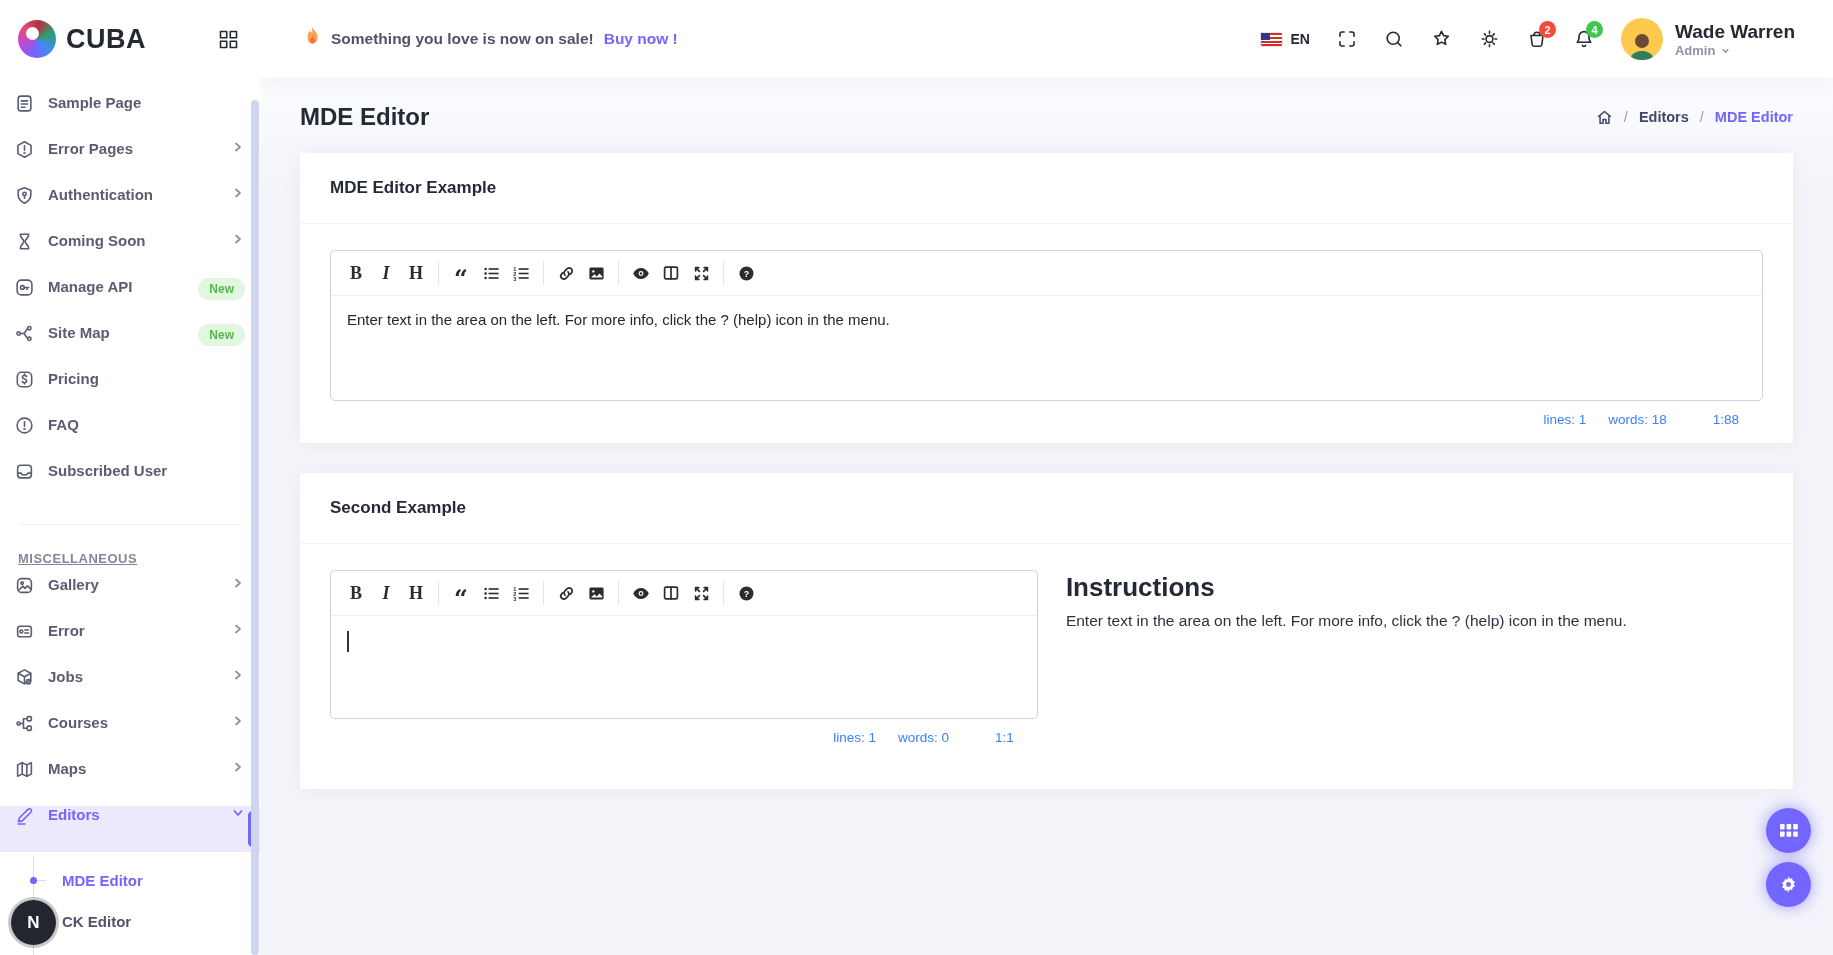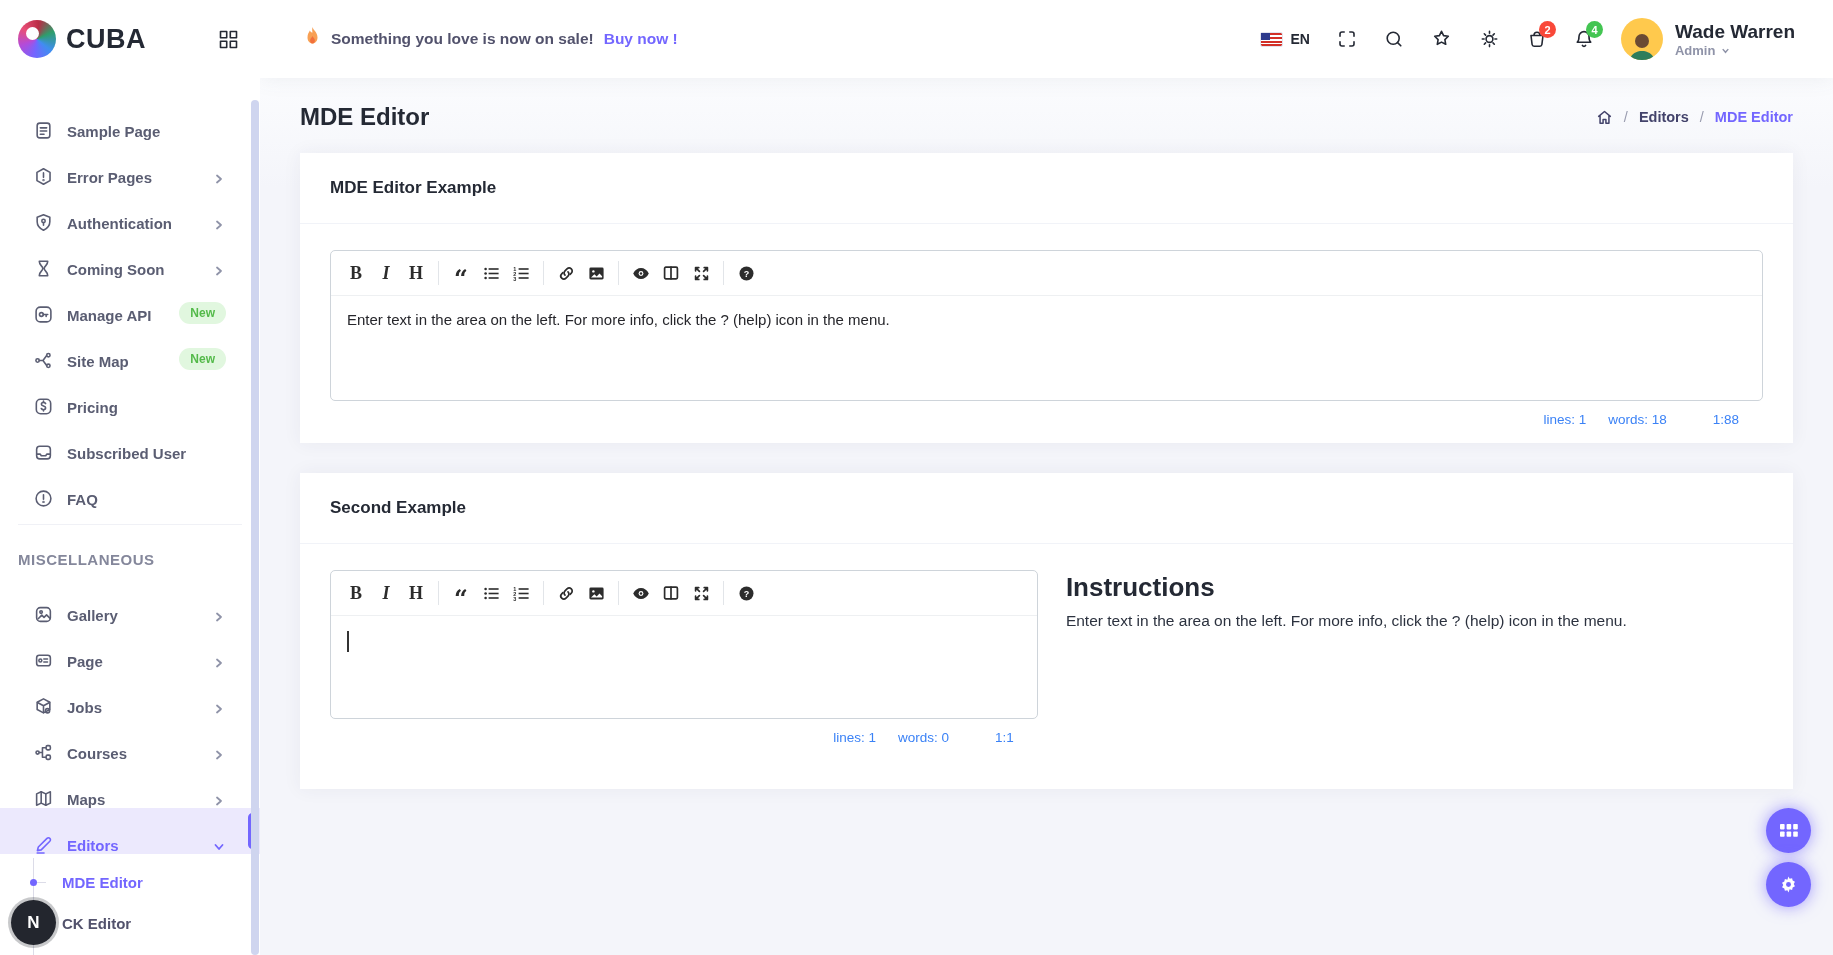--- a/index.html
+++ b/index.html
@@ -16,32 +16,32 @@
   .app{display:flex;width:1833px;height:955px;position:relative;}
 
   
   .sidebar{width:260px;background:#fff;flex-shrink:0;position:relative;z-index:6;overflow:hidden;}
   .sb-header{height:78px;display:flex;align-items:center;justify-content:space-between;padding:0 22px 0 18px;}
   .logo{display:flex;align-items:center;gap:10px;}
   .logo-mark{width:38px;height:38px;border-radius:50%;background:conic-gradient(from 130deg,#3f8ef0,#7366ff,#b44bd8,#e84e77,#b92c45,#2e9e6b 82%,#3f8ef0);position:relative;}
   .logo-mark::after{content:"";position:absolute;width:13px;height:13px;border-radius:50%;background:#fdfdff;top:7px;left:8px;}
   .logo-text{font-size:27px;font-weight:700;color:#242934;letter-spacing:.5px;}
   .sb-nav{padding:16px 0 0;}
-  .sb-item{display:flex;align-items:flex-end;height:46px;padding:0 34px;color:#5a5d72;font-size:15px;font-weight:600;position:relative;cursor:pointer;}
+  .sb-item{display:flex;align-items:flex-start;height:46px;padding:0 15px;color:#5a5d72;font-size:15px;font-weight:600;position:relative;cursor:pointer;}
   .sb-item .sb-ic{width:19px;height:19px;margin-right:14px;flex-shrink:0;display:flex;align-items:center;justify-content:center;}
   .sb-item svg{stroke:#5a5d72;fill:none;stroke-width:1.5;stroke-linecap:round;stroke-linejoin:round;}
   .sb-chev{margin-left:auto;display:flex;}
   .sb-chev svg{stroke:#8f93a8;stroke-width:1.8;}
   .badge-new{margin-left:auto;background:var(--new-bg);color:var(--new-text);font-size:12px;font-weight:700;padding:4px 11px;border-radius:11px;}
   .sb-item.active{background:#ece9fd;color:var(--primary);}
   .sb-item.active svg{stroke:var(--primary);}
   .sb-item.active .sb-chev svg{stroke:var(--primary);}
   .active-bar{position:absolute;right:3px;top:5px;bottom:5px;width:9px;border-radius:6px;background:var(--primary);}
   .sb-divider{height:1px;background:#f0f1f6;margin:16px 18px;}
-  .sb-section{padding:10px 18px 10px;color:#84879b;font-size:15px;font-weight:700;letter-spacing:.5px;}
+  .sb-section{padding:10px 18px 10px;color:#84879b;font-size:13px;font-weight:700;letter-spacing:.5px;text-decoration:underline;}
   .sb-sub{list-style:none;margin:8px 0 0 0;position:relative;padding-left:62px;}
   .sb-sub::before{content:"";position:absolute;left:33px;top:-4px;height:125px;border-left:1px solid #dcdce8;}
   .sb-sub li{height:41px;display:flex;align-items:center;font-size:15px;font-weight:700;color:#52526c;position:relative;cursor:pointer;}
   .sb-sub li::before{content:"";position:absolute;left:-28px;width:12px;border-top:1px solid #dcdce8;}
   .sb-sub li.active{color:var(--primary);}
   .sb-sub li.active::after{content:"";position:absolute;left:-32px;width:7px;height:7px;border-radius:50%;background:var(--primary);}
   .sb-scrollbar{position:absolute;top:100px;bottom:0;right:1px;width:8px;border-radius:8px;background:#cfd5ef;}
 
   
   .main{flex:1;display:flex;flex-direction:column;min-width:0;position:relative;}
@@ -213,36 +213,36 @@
             <svg width="19" height="19" viewBox="0 0 18 18">
               <rect x="2.2" y="2.2" width="13.6" height="13.6" rx="4"></rect>
               <path d="M11 6.2c-.5-.8-1.3-1.1-2-1.1-1.1 0-2 .6-2 1.7 0 2.3 4 1.2 4 3.5 0 1.1-.9 1.7-2 1.7-.8 0-1.6-.3-2.1-1.1M9 3.9v1.2M9 12v1.2"></path>
             </svg>
           </span>
         <span>Pricing</span>
       </div>
       <div class="sb-item">
         <span class="sb-ic">
             <svg width="19" height="19" viewBox="0 0 18 18">
-              <rect x="2.5" y="3" width="13" height="12" rx="3"></rect>
-              <path d="M2.7 10.5h3.2l1 1.6h4.2l1-1.6h3.2"></path>
-            </svg>
-          </span>
-        <span>Subscribed User</span>
-      </div>
-      <div class="sb-item">
-        <span class="sb-ic">
-            <svg width="19" height="19" viewBox="0 0 18 18">
               <circle cx="9" cy="9" r="7"></circle>
               <path d="M9 5.4v4.2"></path>
               <circle cx="9" cy="12.2" r="0.4"></circle>
             </svg>
           </span>
         <span>FAQ</span>
       </div>
+      <div class="sb-item">
+        <span class="sb-ic">
+            <svg width="19" height="19" viewBox="0 0 18 18">
+              <rect x="2.5" y="3" width="13" height="12" rx="3"></rect>
+              <path d="M2.7 10.5h3.2l1 1.6h4.2l1-1.6h3.2"></path>
+            </svg>
+          </span>
+        <span>Subscribed User</span>
+      </div>
 
       <div class="sb-divider"></div>
       <div class="sb-section">MISCELLANEOUS</div>
 
       <div class="sb-item">
         <span class="sb-ic">
             <svg width="19" height="19" viewBox="0 0 18 18">
               <rect x="2.5" y="2.5" width="13" height="13" rx="3.5"></rect>
               <circle cx="6.7" cy="6.7" r="1.2"></circle>
               <path d="M4 13l3.4-3.4 2.1 2.1 2.4-2.4L15 12.4"></path>
@@ -256,21 +256,21 @@
           </span>
       </div>
       <div class="sb-item">
         <span class="sb-ic">
             <svg width="19" height="19" viewBox="0 0 18 18">
               <rect x="2.5" y="4" width="13" height="10" rx="2.5"></rect>
               <circle cx="6" cy="9" r="1.4"></circle>
               <path d="M9.3 7.6h3.5M9.3 10.4h3.5"></path>
             </svg>
           </span>
-        <span>Page</span>
+        <span>Error</span>
         <span class="sb-chev">
             <svg width="14" height="14" viewBox="0 0 14 14">
               <path d="M5 3.5L9 7l-4 3.5"></path>
             </svg>
           </span>
       </div>
       <div class="sb-item">
         <span class="sb-ic">
             <svg width="19" height="19" viewBox="0 0 18 18">
               <path d="M9 1.8l6 3.2v6.8L9 15 3 11.8V5z"></path>

